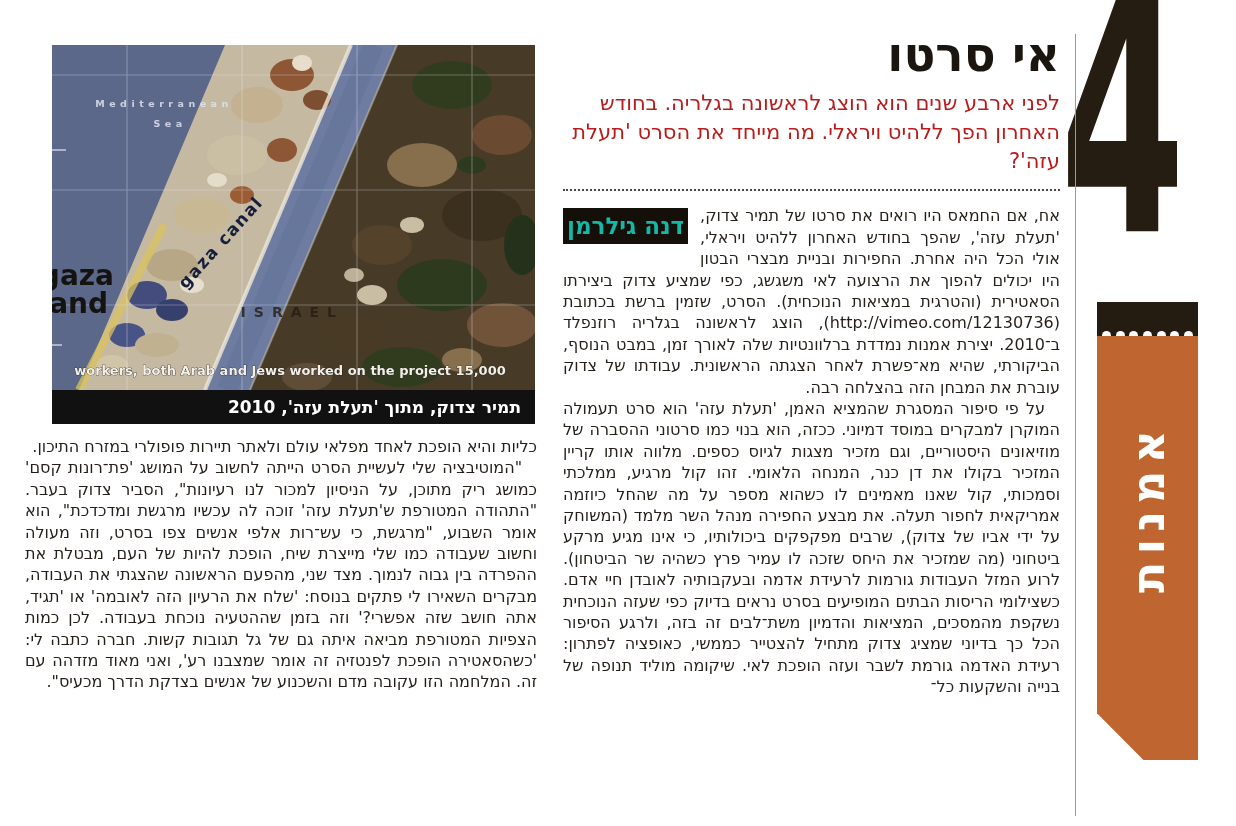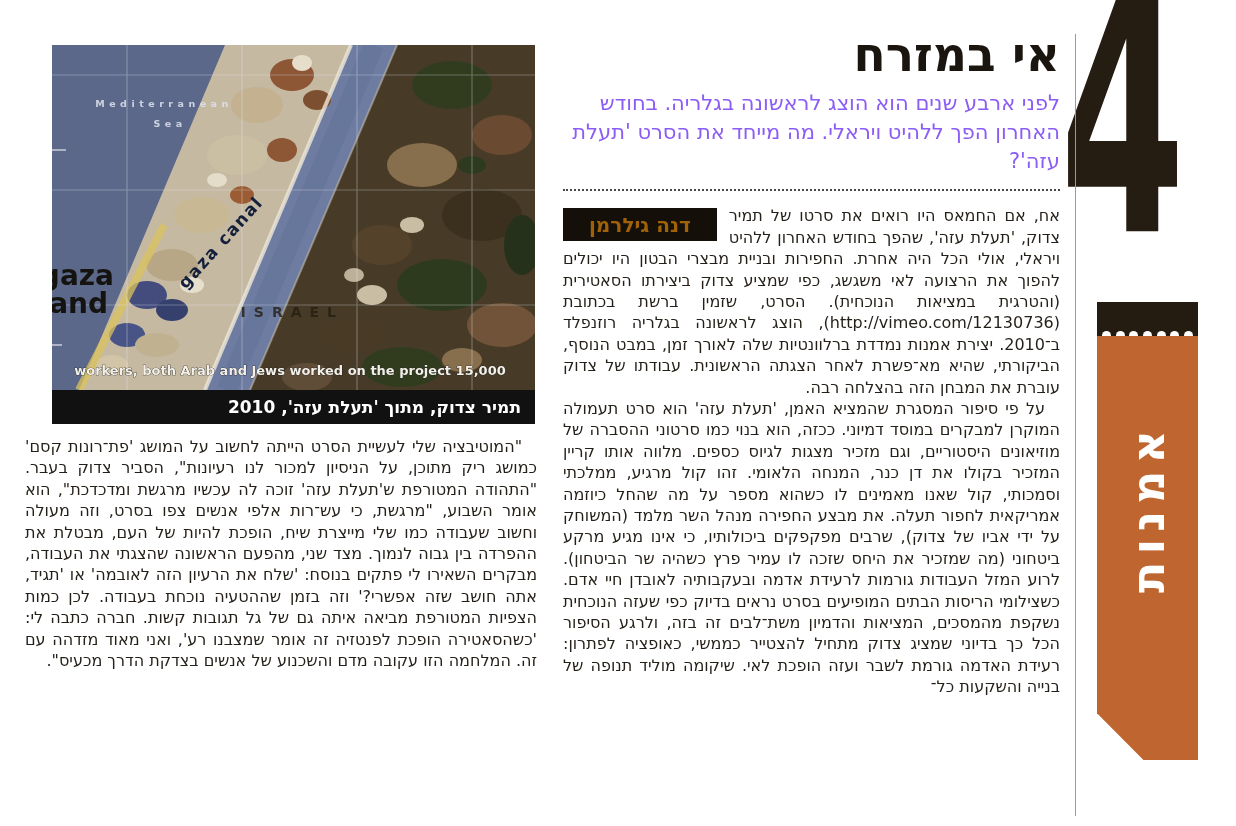--- a/index.html
+++ b/index.html
@@ -39,34 +39,34 @@
     position:absolute; left:1075px; top:34px; width:1px; height:782px;
     background:#9a9a9a;
   }
   
   .col-right { position:absolute; left:563px; top:30px; width:497px; }
   .article-title {
     font-family:"DejaVu Sans", sans-serif; font-weight:bold;
     font-size:47px; line-height:1.05; color:#1b150f; text-align:right;
   }
   .article-subtitle {
-    margin-top:10px; font-size:21px; line-height:29px; color:#8b5cf6;
+    margin-top:10px; font-size:21px; line-height:29px; color:#b91c1c;
     text-align:right; font-weight:500;
   }
   .dotted-rule { margin-top:13px; border-top:2px dotted #474747; height:0; }
   .bodytext {
     margin-top:14px; font-size:16px; line-height:21.4px;
     text-align:justify; color:#241f18;
   }
   .bodytext p + p { margin-top:0; }
   .indent { text-indent:15px; }
   .author-badge {
-    float:left; background:#140f09; color:#a16207;
-    font-size:20px; font-weight:bold; line-height:1;
-    padding:7px 26px 6px; margin:3px 12px 4px 0;
+    float:left; background:#140f09; color:#14b8a6;
+    font-size:23px; font-weight:bold; line-height:1;
+    padding:7px 4px 6px; margin:3px 12px 4px 0;
   }
   
   .col-left { position:absolute; left:25px; top:45px; width:512px; }
   .figure { width:483px; margin-right:2px; margin-left:auto; }
   .figure svg { display:block; }
   .figure-caption {
     height:34px; background:#111111; color:#ffffff;
     font-size:17px; font-weight:bold; line-height:34px;
     padding:0 14px; text-align:right;
   }
@@ -94,21 +94,21 @@
       <span class="dot"></span>
       <span class="dot"></span>
     </div>
   </div>
   <div class="ribbon-body">
     <div class="ribbon-label">אמנות</div>
   </div>
   <div class="vline"></div>
 
   <div class="col-right">
-    <h1 class="article-title">אי במזרח</h1>
+    <h1 class="article-title">אי סרטו</h1>
     <p class="article-subtitle">לפני ארבע שנים הוא הוצג לראשונה בגלריה. בחודש האחרון הפך ללהיט ויראלי. מה מייחד את הסרט 'תעלת עזה'?</p>
     <div class="dotted-rule"></div>
     <div class="bodytext">
       <p><span class="author-badge">דנה גילרמן</span><span>אח, אם החמאס היו רואים את סרטו של תמיר צדוק, 'תעלת עזה', שהפך בחודש האחרון ללהיט ויראלי, אולי הכל היה אחרת. החפירות ובניית מבצרי הבטון היו יכולים להפוך את הרצועה לאי משגשג, כפי שמציע צדוק ביצירתו הסאטירית (והטרגית במציאות הנוכחית). הסרט, שזמין ברשת בכתובת (http://vimeo.com/12130736), הוצג לראשונה בגלריה רוזנפלד ב־2010. יצירת אמנות נמדדת ברלוונטיות שלה לאורך זמן, במבט הנוסף, הביקורתי, שהיא מא־פשרת לאחר הצגתה הראשונית. עבודתו של צדוק עוברת את המבחן הזה בהצלחה רבה.</span></p>
       <p class="indent">על פי סיפור המסגרת שהמציא האמן, 'תעלת עזה' הוא סרט תעמולה המוקרן למבקרים במוסד דמיוני. ככזה, הוא בנוי כמו סרטוני ההסברה של מוזיאונים היסטוריים, וגם מזכיר מצגות לגיוס כספים. מלווה אותו קריין המזכיר בקולו את דן כנר, המנחה הלאומי. זהו קול מרגיע, ממלכתי וסמכותי, קול שאנו מאמינים לו כשהוא מספר על מה שהחל כיוזמה אמריקאית לחפור תעלה. את מבצע החפירה מנהל השר מלמד (המשוחק על ידי אביו של צדוק), שרבים מפקפקים ביכולותיו, כי אינו מגיע מרקע ביטחוני (מה שמזכיר את היחס שזכה לו עמיר פרץ כשהיה שר הביטחון). לרוע המזל העבודות גורמות לרעידת אדמה ובעקבותיה לאובדן חיי אדם. כשצילומי הריסות הבתים המופיעים בסרט נראים בדיוק כפי שעזה הנוכחית נשקפת מהמסכים, המציאות והדמיון משת־לבים זה בזה, ולרגע הסיפור הכל כך בדיוני שמציג צדוק מתחיל להצטייר כממשי, כאופציה לפתרון: רעידת האדמה גורמת לשבר ועזה הופכת לאי. שיקומה מוליד תנופה של בנייה והשקעות כל־</p>
     </div>
   </div>
 
   <div class="col-left">
     <figure class="figure">
@@ -177,17 +177,18 @@
         <text class="t-sea" x="118" y="82" text-anchor="middle">Sea</text>
         <text class="t-island" x="62" y="240">gaza</text>
         <text class="t-island" x="56" y="268">island</text>
         <text class="t-canal" transform="translate(212,158) rotate(-48)">gaza canal</text>
         <text class="t-country" x="292" y="272">ISRAEL</text>
         <text class="t-sub" x="238" y="330" text-anchor="middle">15,000 workers, both Arab and Jews worked on the project</text>
       </svg>
       <figcaption class="figure-caption">תמיר צדוק, מתוך 'תעלת עזה', 2010</figcaption>
     </figure>
     <div class="bodytext">
+      <p>כליות והיא הופכת לאחד מפלאי עולם ולאתר תיירות פופולרי במזרח התיכון.</p>
       <p class="indent">"המוטיבציה שלי לעשיית הסרט הייתה לחשוב על המושג 'פת־רונות קסם' כמושג ריק מתוכן, על הניסיון למכור לנו רעיונות", הסביר צדוק בעבר. "התהודה המטורפת ש'תעלת עזה' זוכה לה עכשיו מרגשת ומדכדכת", הוא אומר השבוע, "מרגשת, כי עש־רות אלפי אנשים צפו בסרט, וזה מעולה וחשוב שעבודה כמו שלי מייצרת שיח, הופכת להיות של העם, מבטלת את ההפרדה בין גבוה לנמוך. מצד שני, מהפעם הראשונה שהצגתי את העבודה, מבקרים השאירו לי פתקים בנוסח: 'שלח את הרעיון הזה לאובמה' או 'תגיד, אתה חושב שזה אפשרי?' וזה בזמן שההטעיה נוכחת בעבודה. לכן כמות הצפיות המטורפת מביאה איתה גם של גל תגובות קשות. חברה כתבה לי: 'כשהסאטירה הופכת לפנטזיה זה אומר שמצבנו רע', ואני מאוד מזדהה עם זה. המלחמה הזו עקובה מדם והשכנוע של אנשים בצדקת הדרך מכעיס".</p>
     </div>
   </div>
 
 </div>
 
 </body></html>

